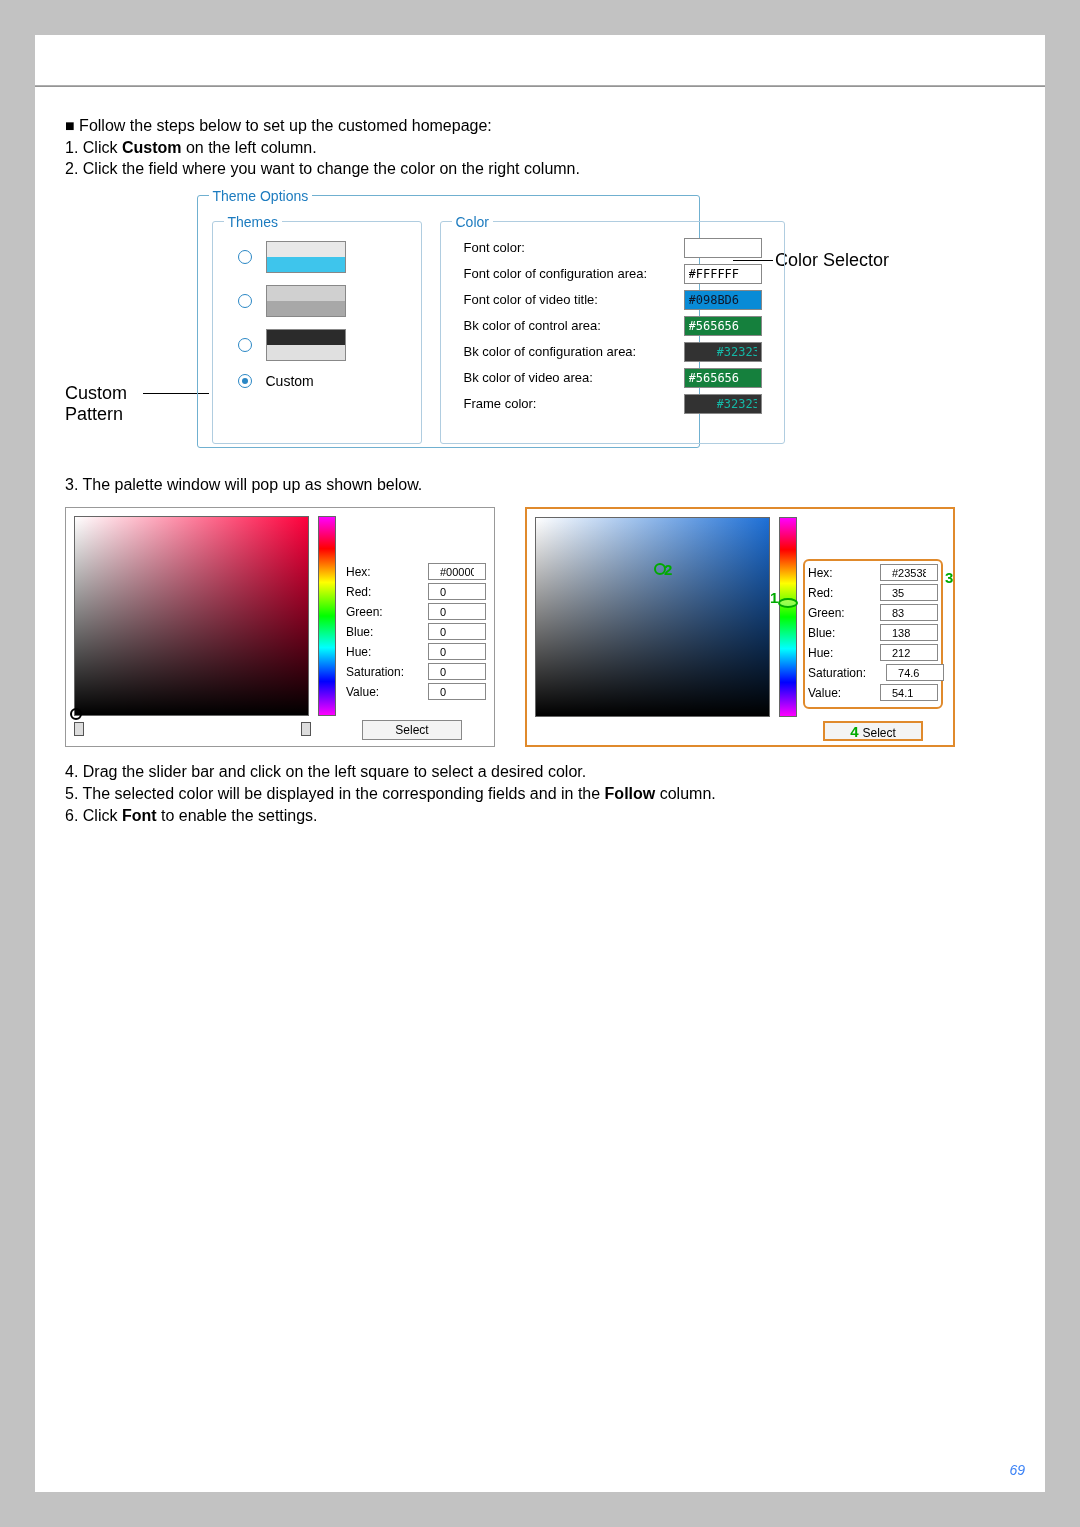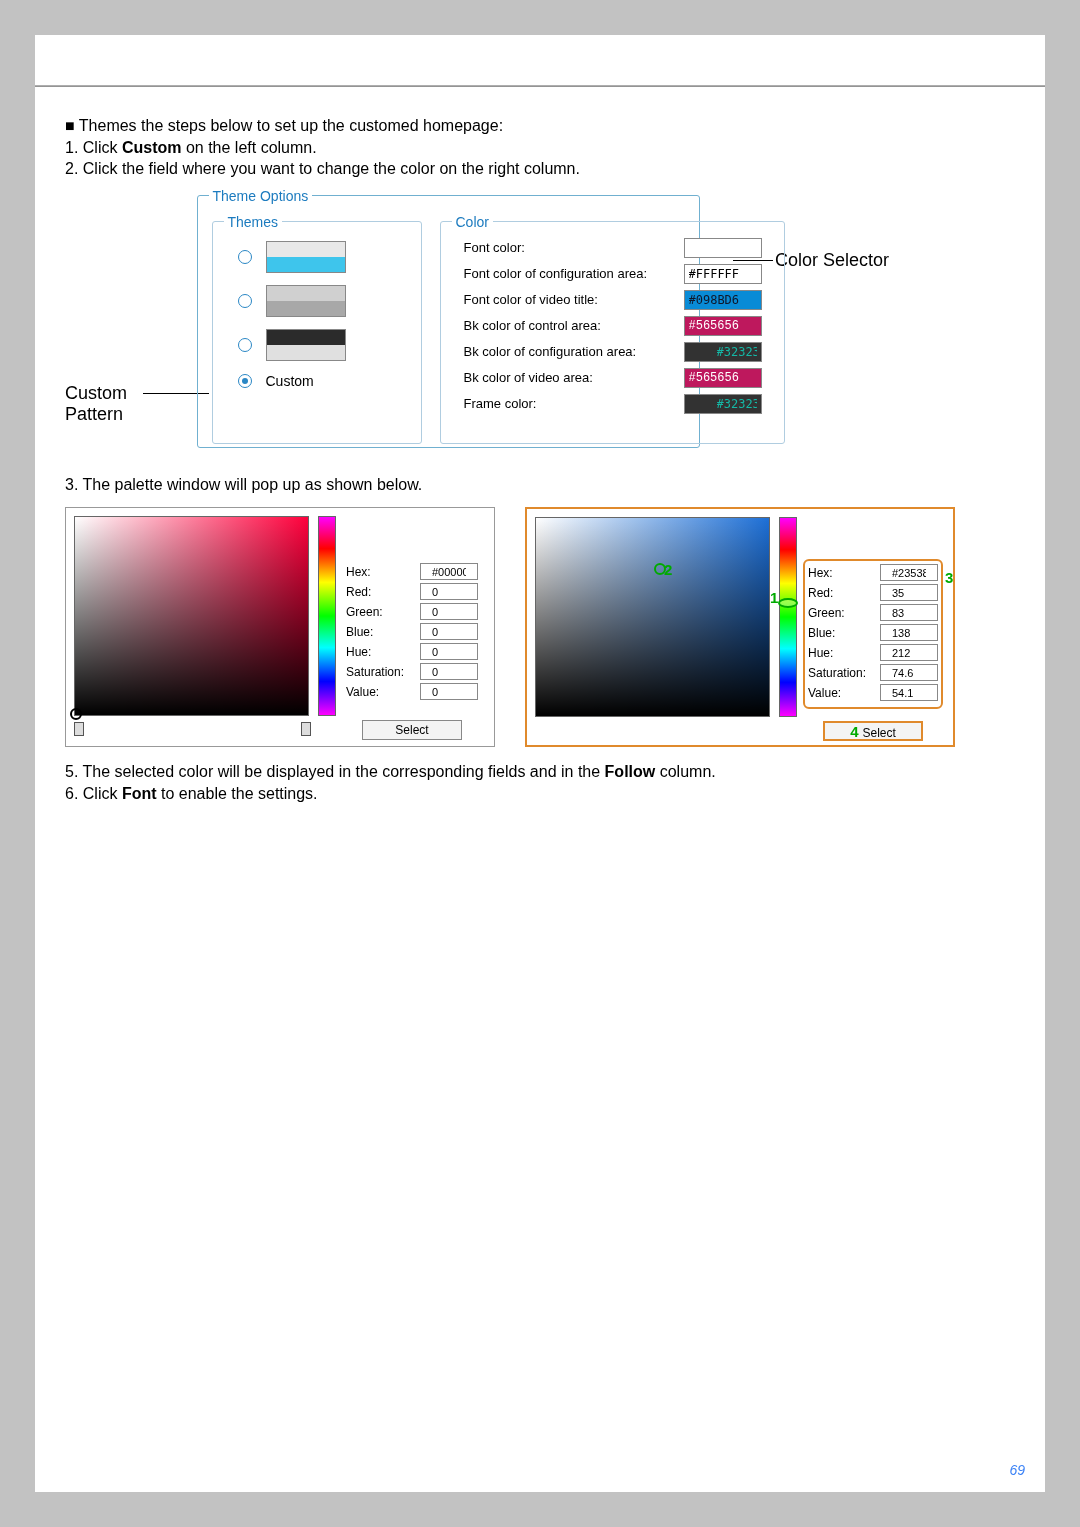--- a/index.html
+++ b/index.html
@@ -92,21 +92,21 @@
 
   .color-row { display:flex; align-items:center; justify-content:space-between;
     padding:3px 12px; font-size:13px; color:#000;}
   .cinput {
     width:78px; height:20px; border:1px solid #888; font-size:12px;
     font-family:monospace; padding:0 4px; color:#000;
   }
   .cinput.empty{ background:#fff; }
   .ci-f{ background:#fff; color:#000;}
   .ci-098{ background:#098BD6; color:#0f172a;}
-  .ci-565{ background:#be185d; color:#fff;font-family:Liberation Mono, monospace;}
+  .ci-565{ background:#15803d; color:#fff;}
   .ci-323{ background:#323232; color:#14b8a6;padding-left:32px;}
 
   
   .pal-row { display:flex; gap:30px; margin-top:12px; }
   .pal {
     width:430px; height:240px; border:1px solid #999; background:#fff;
     position:relative; padding:8px;
   }
   .pal.right{ border:2px solid #e08a2c; }
 
@@ -141,21 +141,21 @@
     border:1px solid #666;
   }
   .hue-knob{
     position:absolute; width:20px; height:10px; border:2px solid #111;
     border-radius:4px; background:rgba(255,255,255,0.3);
   }
   .fields{
     position:absolute; left:280px; top:55px; width:140px;
     font-size:12px;
   }
-  .frow{ display:flex; align-items:center; gap:12px; margin-bottom:3px;}
+  .frow{ display:flex; align-items:center; gap:20px; margin-bottom:3px;}
   .frow label{ width:62px; }
   .frow input{ width:58px; height:17px; border:1px solid #888; font-size:11px;
     padding:0 11px;}
   .select-btn{
     display:block; width:100px; height:20px; margin:6px auto 0;
     border:1px solid #888; background:#f4f4f4; font-size:12px;
     text-align:center; line-height:18px; position:absolute;
     left:296px; top:206px;
   }
   .annot{
@@ -175,21 +175,21 @@
 </head>
 <body>
 
 <div class="page">
   <div class="sheet">
     <div class="brand-bar">VIVOTEK</div>
     <div class="hr-line"></div>
 
     <div class="content">
       <div class="instr">
-        <div>■ Themes the steps below to set up the customed homepage:</div>
+        <div>■ Follow the steps below to set up the customed homepage:</div>
         <div>
           <span>1. Click </span><span class="bold">Custom</span><span> on the left column.</span>
         </div>
         <div>2. Click the field where you want to change the color on the right column.</div>
       </div>
 
       <div class="figwrap">
         <div class="callout-lbl" style="left:0;top:195px;width:120px;">Custom Pattern</div>
         <div class="callout-ln" style="left:78px;top:205px;width:66px;"></div>
 
@@ -355,20 +355,21 @@
           </div>
           <span class="annot" style="left:418px; top:60px;">3</span>
 
           <div class="select-btn" style="border:2px solid #e08a2c;">
             <span class="annot" style="position:static; margin-right:4px;">4</span><span>Select</span>
           </div>
         </div>
       </div>
 
       <div class="instr" style="margin-top:14px;">
+        <div>4. Drag the slider bar and click on the left square to select a desired color.</div>
         <div>
           <span>5. The selected color will be displayed in the corresponding fields and in the </span><span class="bold">Follow</span><span> column.</span>
         </div>
         <div>
           <span>6. Click </span><span class="bold">Font</span><span> to enable the settings.</span>
         </div>
       </div>
     </div>
 
     <div class="footer">

